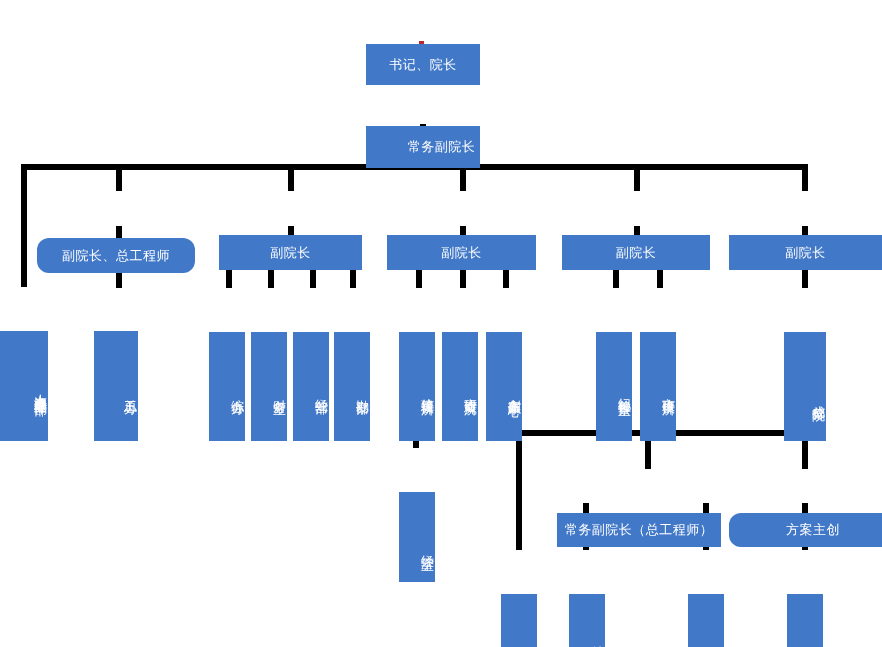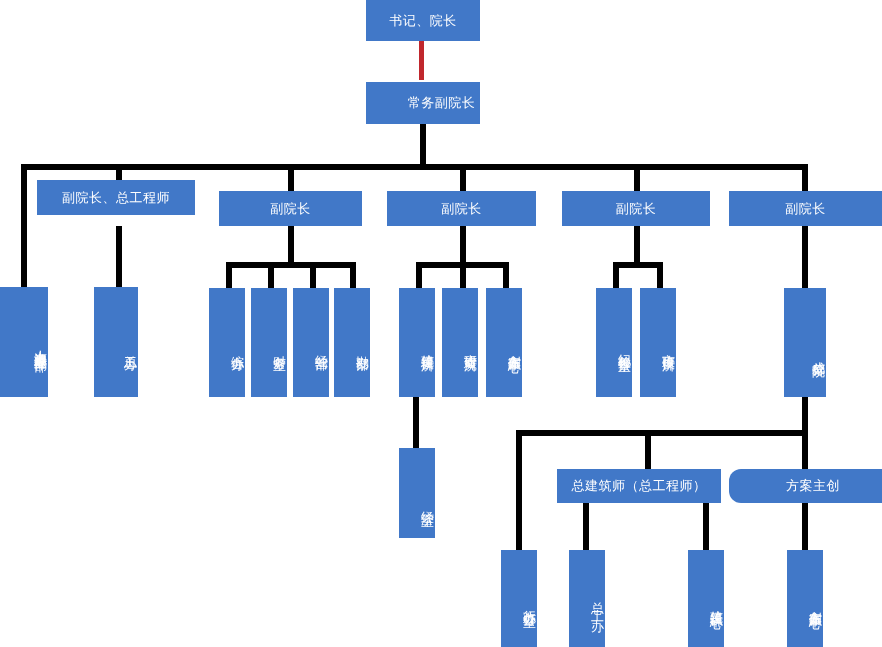--- a/index.html
+++ b/index.html
@@ -18,20 +18,21 @@
   .node {
     position: absolute;
     background: #4178c8;
     color: #ffffff;
     box-sizing: border-box;
     display: flex;
     align-items: center;
     justify-content: center;
     text-align: center;
     line-height: 1.22;
+    margin-top: 44px;
   }
   .node.horiz {
     font-size: 13px;
     letter-spacing: 0.5px;
   }
   .node.vert {
     writing-mode: vertical-rl;
     text-orientation: upright;
     font-size: 13px;
     letter-spacing: 1px;
@@ -100,21 +101,21 @@
 
   <div class="conn" style="left:583px; top:503px; width:6px; height:47px;"></div>
   <div class="conn" style="left:703px; top:503px; width:6px; height:47px;"></div>
 
   <div class="conn" style="left:802px; top:503px; width:6px; height:47px;"></div>
 
   <div class="node horiz" style="left:366px; top:0px; width:114px; height:41px;">书记、院长</div>
 
   <div class="node horiz" style="left:366px; top:82px; width:114px; height:42px;padding-left:37px;">常务副院长</div>
 
-  <div class="node horiz" style="left:37px; top:180px; width:158px; height:35px;">副院长、总工程师</div>
+  <div class="node horiz" style="left:37px; top:194px; width:158px; height:35px;border-radius:12px;">副院长、总工程师</div>
 
   <div class="node horiz" style="left:219px; top:191px; width:143px; height:35px;">副院长</div>
 
   <div class="node horiz" style="left:387px; top:191px; width:149px; height:35px;">副院长</div>
 
   <div class="node horiz" style="left:562px; top:191px; width:148px; height:35px;">副院长</div>
 
   <div class="node horiz" style="left:729px; top:191px; width:153px; height:35px;">副院长</div>
 
   <div class="node vert" style="left:0px; top:287px; width:48px; height:110px; padding-top:6px;">
@@ -139,21 +140,21 @@
   <div class="node vert" style="left:486px; top:288px; width:36px; height:109px;">方案创作中心</div>
 
   <div class="node vert" style="left:596px; top:288px; width:36px; height:109px;">纪检督察室</div>
 
   <div class="node vert" style="left:640px; top:288px; width:36px; height:109px;">市政设计所</div>
 
   <div class="node vert" style="left:784px; top:288px; width:42px; height:109px; padding-top:20px;">成都分院</div>
 
   <div class="node vert" style="left:399px; top:448px; width:36px; height:90px; padding-top:18px;">经济室</div>
 
-  <div class="node horiz" style="left:557px; top:469px; width:164px; height:34px;">总建筑师（总工程师）</div>
+  <div class="node horiz" style="left:557px; top:469px; width:164px; height:34px;">常务副院长（总工程师）</div>
 
   <div class="node horiz" style="left:729px; top:469px; width:168px; height:34px;border-radius:12px;">方案主创</div>
 
   <div class="node vert" style="left:501px; top:550px; width:36px; height:97px;">行政办公室</div>
 
   <div class="node vert spaced" style="left:569px; top:550px; width:36px; height:97px; padding-top:12px;">总工办</div>
 
   <div class="node vert" style="left:688px; top:550px; width:36px; height:97px;">建筑设计中心</div>
 
   <div class="node vert" style="left:787px; top:550px; width:36px; height:97px;">方案创作中心</div>

